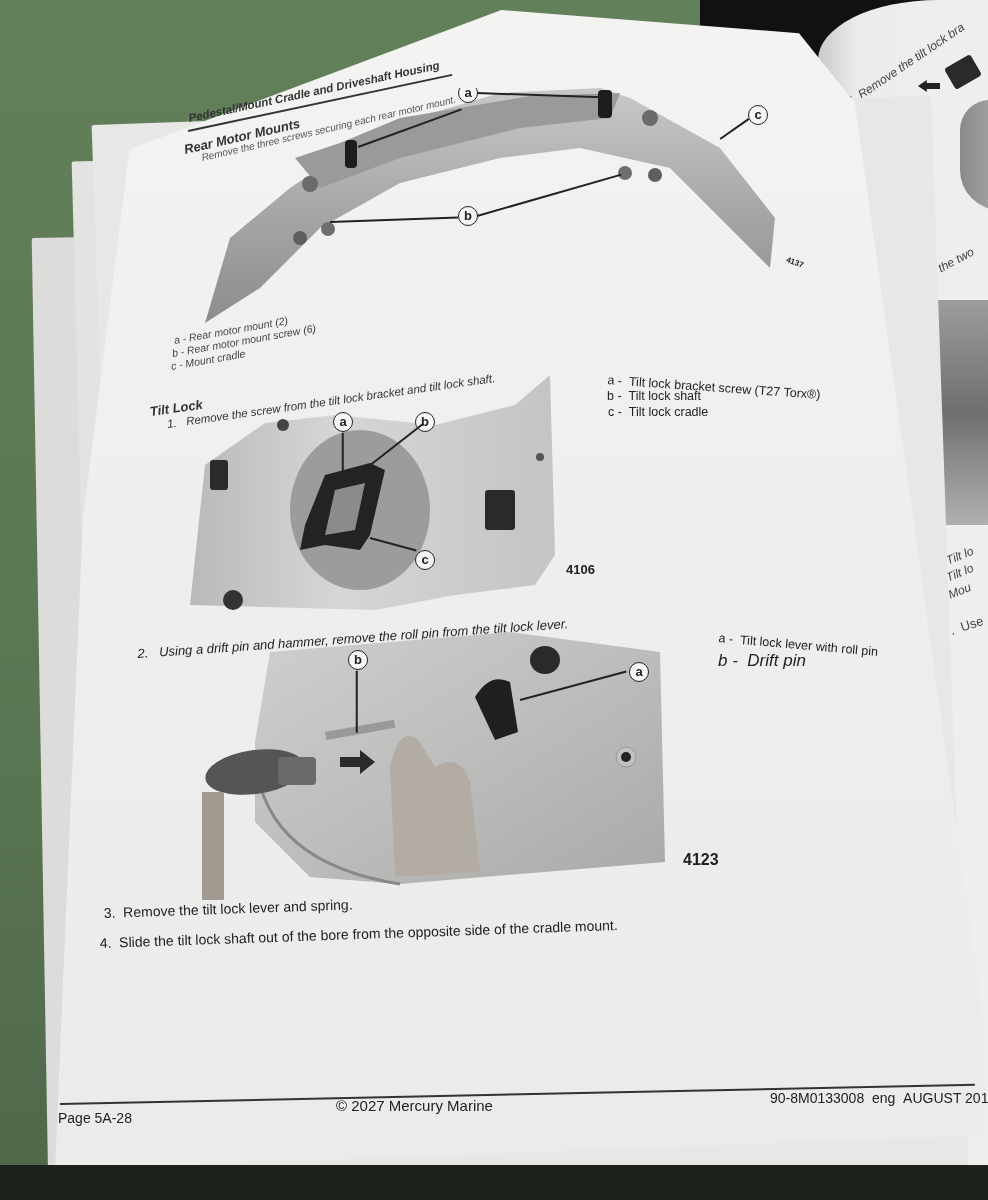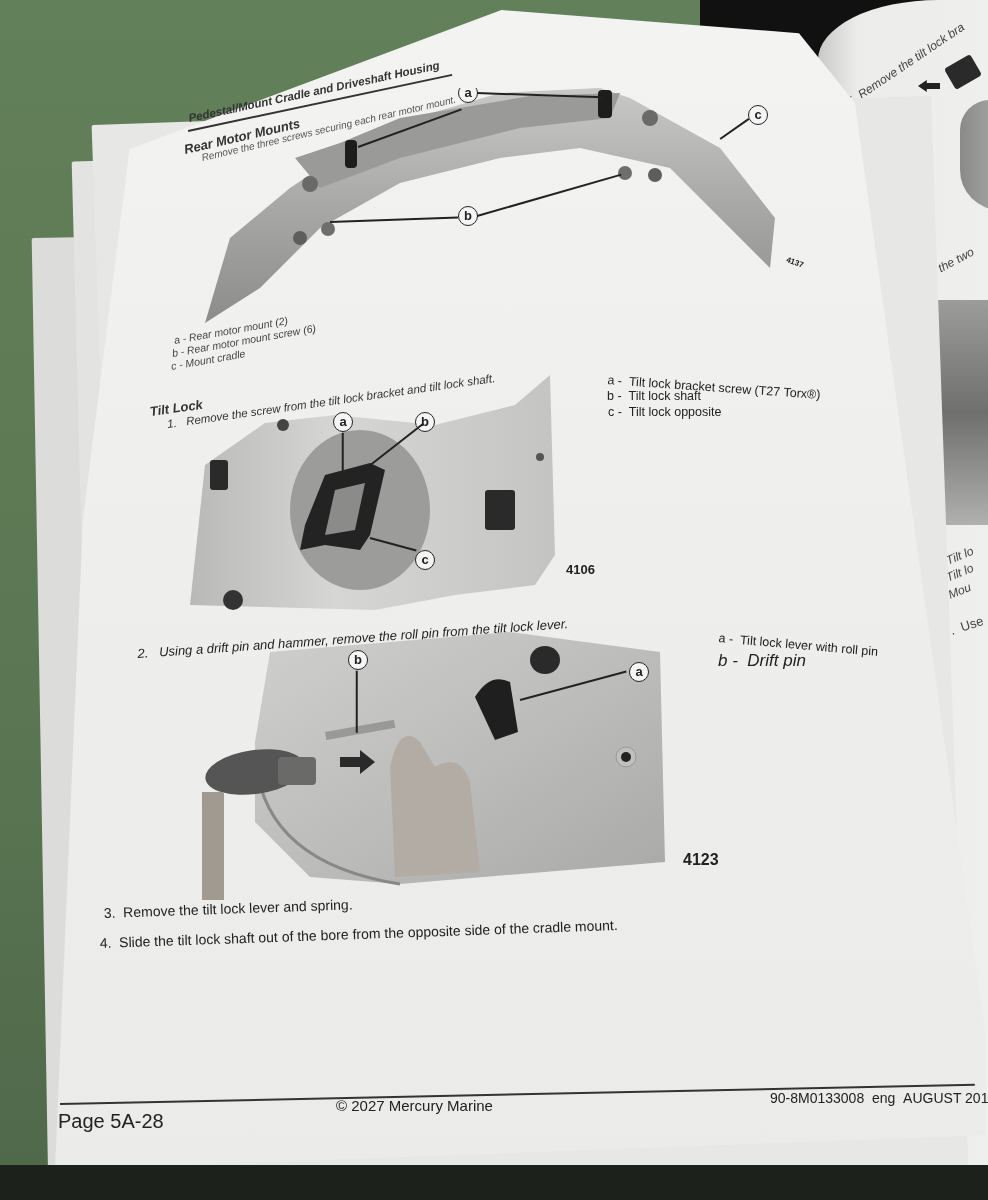--- a/index.html
+++ b/index.html
@@ -134,21 +134,21 @@
   <div class="leader" style="left:168px;top:57px;width:38px;transform:rotate(90deg);"></div>
   <div class="callout" style="left:240px;top:37px;">b</div>
   <div class="leader" style="left:185px;top:97px;width:80px;transform:rotate(-38deg);"></div>
   <div class="callout" style="left:240px;top:175px;">c</div>
   <div class="leader" style="left:195px;top:162px;width:48px;transform:rotate(15deg);"></div>
 </div>
 <div class="fignum" style="left:566px;top:562px;">4106</div>
 
 <div class="legend-item" style="left:607px;top:373px;transform:rotate(4deg);transform-origin:left bottom;"><span>a -</span>&nbsp;&nbsp;<span>Tilt lock bracket screw (T27 Torx®)</span></div>
 <div class="legend-item" style="left:607px;top:389px;"><span>b -</span>&nbsp;&nbsp;<span>Tilt lock shaft</span></div>
-<div class="legend-item" style="left:608px;top:405px;"><span>c -</span>&nbsp;&nbsp;<span>Tilt lock opposite</span></div>
+<div class="legend-item" style="left:608px;top:405px;"><span>c -</span>&nbsp;&nbsp;<span>Tilt lock cradle</span></div>
 
 <div class="step ital" style="left:138px;top:646px;transform:rotate(-4deg);transform-origin:left bottom;font-size:13px;">
   <span>2.</span>&nbsp;&nbsp;&nbsp;<span>Using a drift pin and hammer, remove the roll pin from the tilt lock lever.</span>
 </div>
 
 <div class="photo" style="left:160px;top:622px;width:510px;height:278px;">
   <svg width="510" height="278" viewBox="0 0 510 278">
     <defs>
       <linearGradient id="rp" x1="0" y1="0" x2="1" y2="1">
         <stop offset="0" stop-color="#cfcfcd"></stop>
@@ -180,19 +180,19 @@
 <div class="legend-item" style="left:718px;top:651px;font-size:17px;font-style:italic;"><span>b -</span>&nbsp;&nbsp;<span>Drift pin</span></div>
 
 <div class="step" style="left:104px;top:905px;font-size:14px;transform:rotate(-2deg);transform-origin:left bottom;">
   <span>3.</span>&nbsp;&nbsp;<span>Remove the tilt lock lever and spring.</span>
 </div>
 <div class="step" style="left:100px;top:935px;font-size:14px;transform:rotate(-2deg);transform-origin:left bottom;">
   <span>4.</span>&nbsp;&nbsp;<span>Slide the tilt lock shaft out of the bore from the opposite side of the cradle mount.</span>
 </div>
 
 <div class="rule" style="left:60px;top:1103px;width:915px;transform:rotate(-1.2deg);"></div>
-<div class="footer" style="left:58px;top:1110px;font-size:20px;">Page 5A-28</div>
+<div class="footer" style="left:58px;top:1110px;font-size:14px;">Page 5A-28</div>
 <div class="footer" style="left:336px;top:1097px;">© 2027 Mercury Marine</div>
 <div class="footer" style="left:770px;top:1090px;font-size:14px;">
   <span>90-8M0133008</span>&nbsp;&nbsp;<span>eng</span>&nbsp;&nbsp;<span>AUGUST 2019</span>
 </div>
 
 <div class="bottom-dark"></div>
 
 </body></html>

